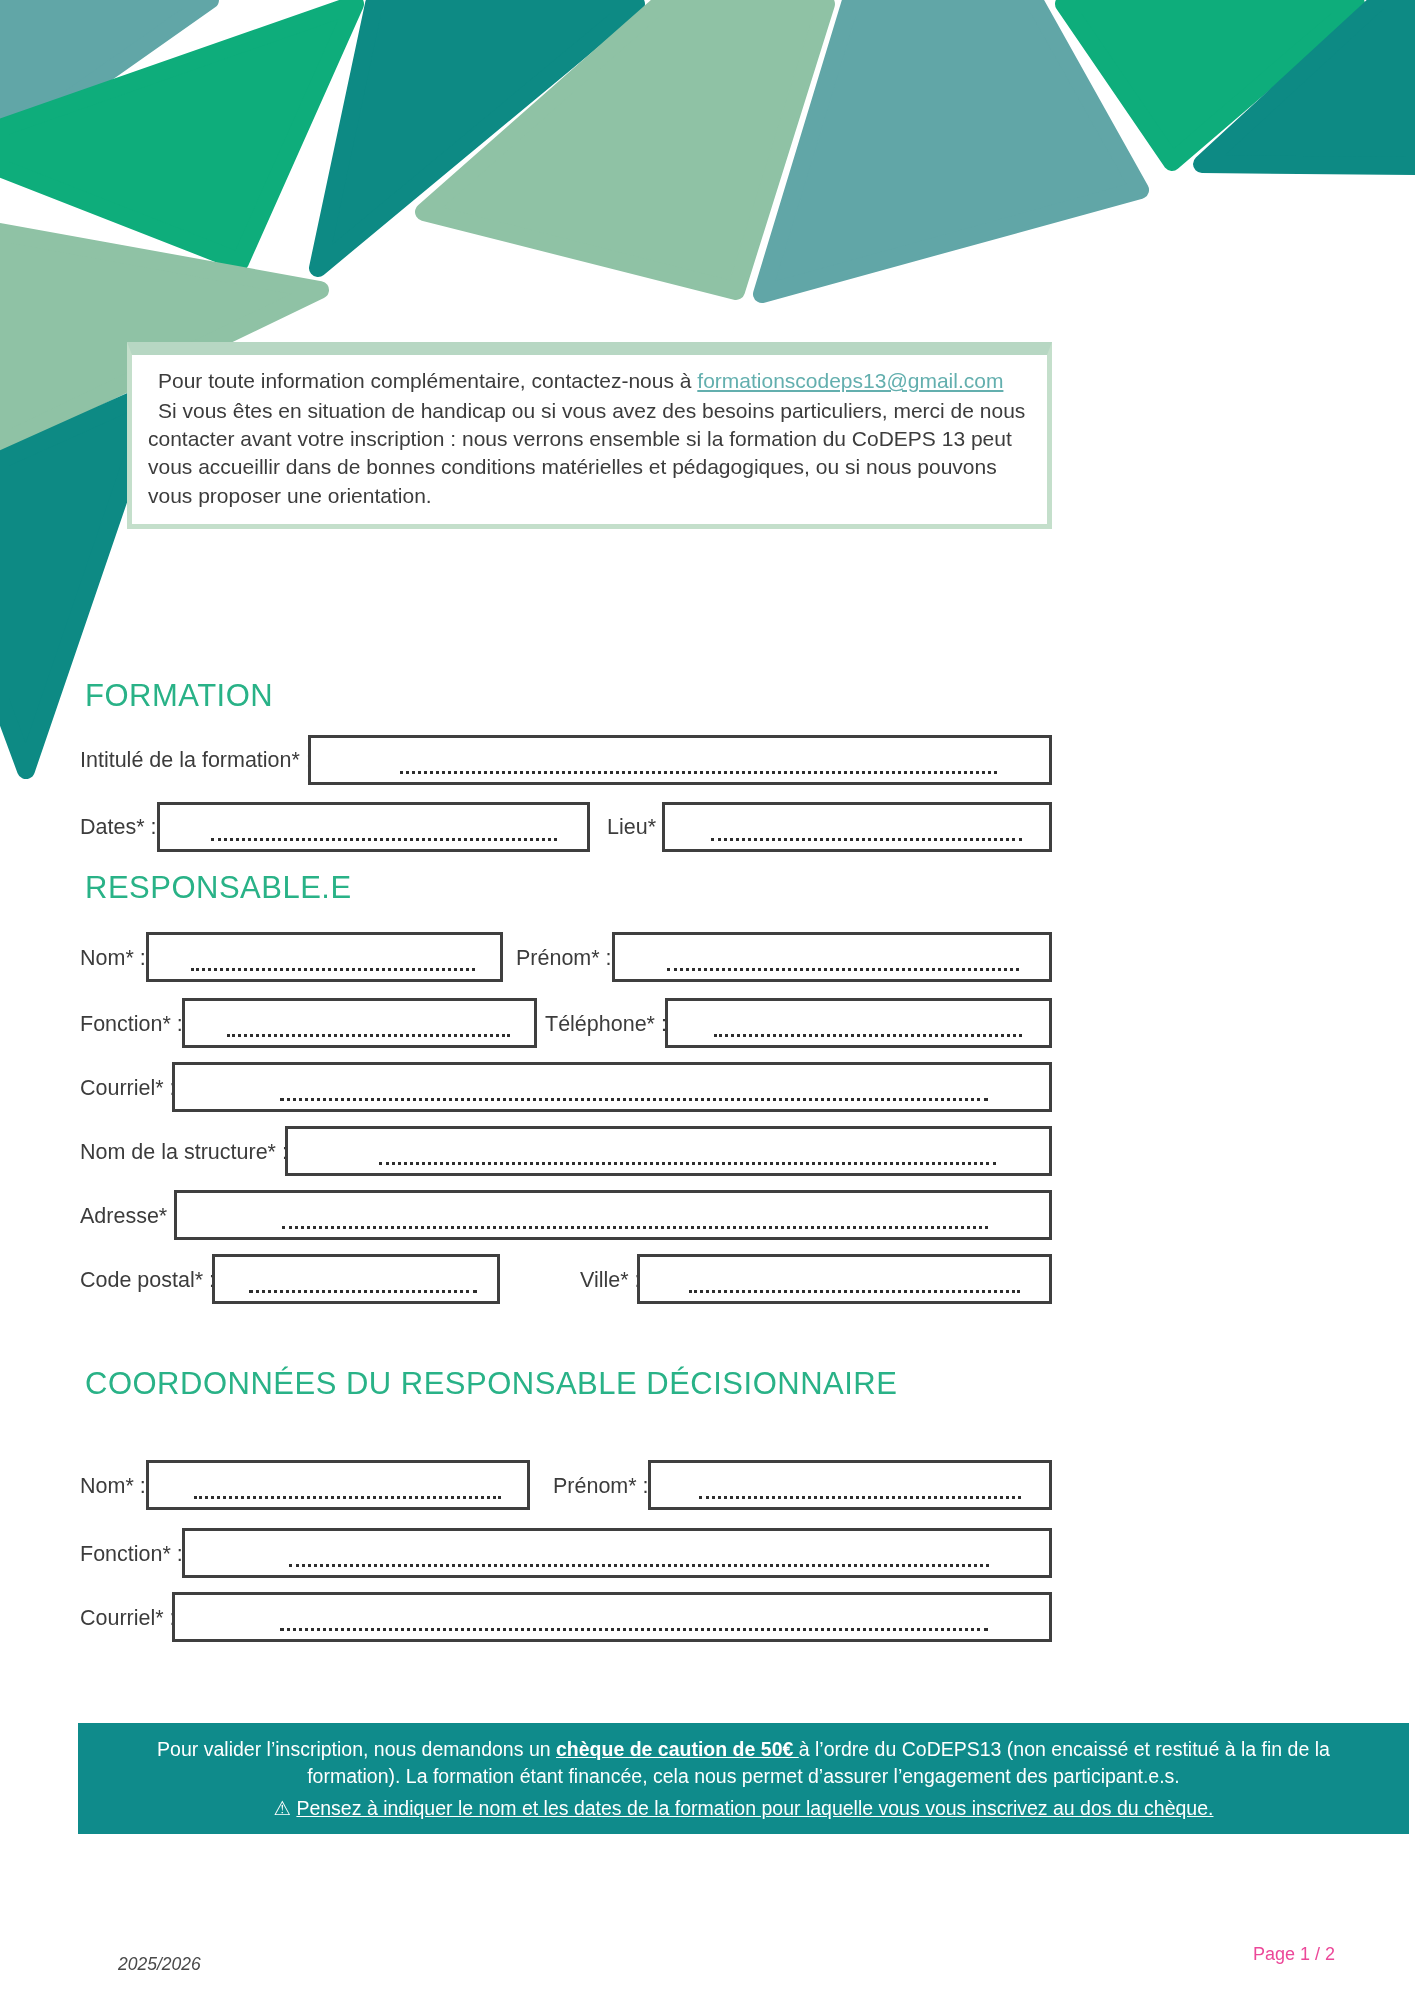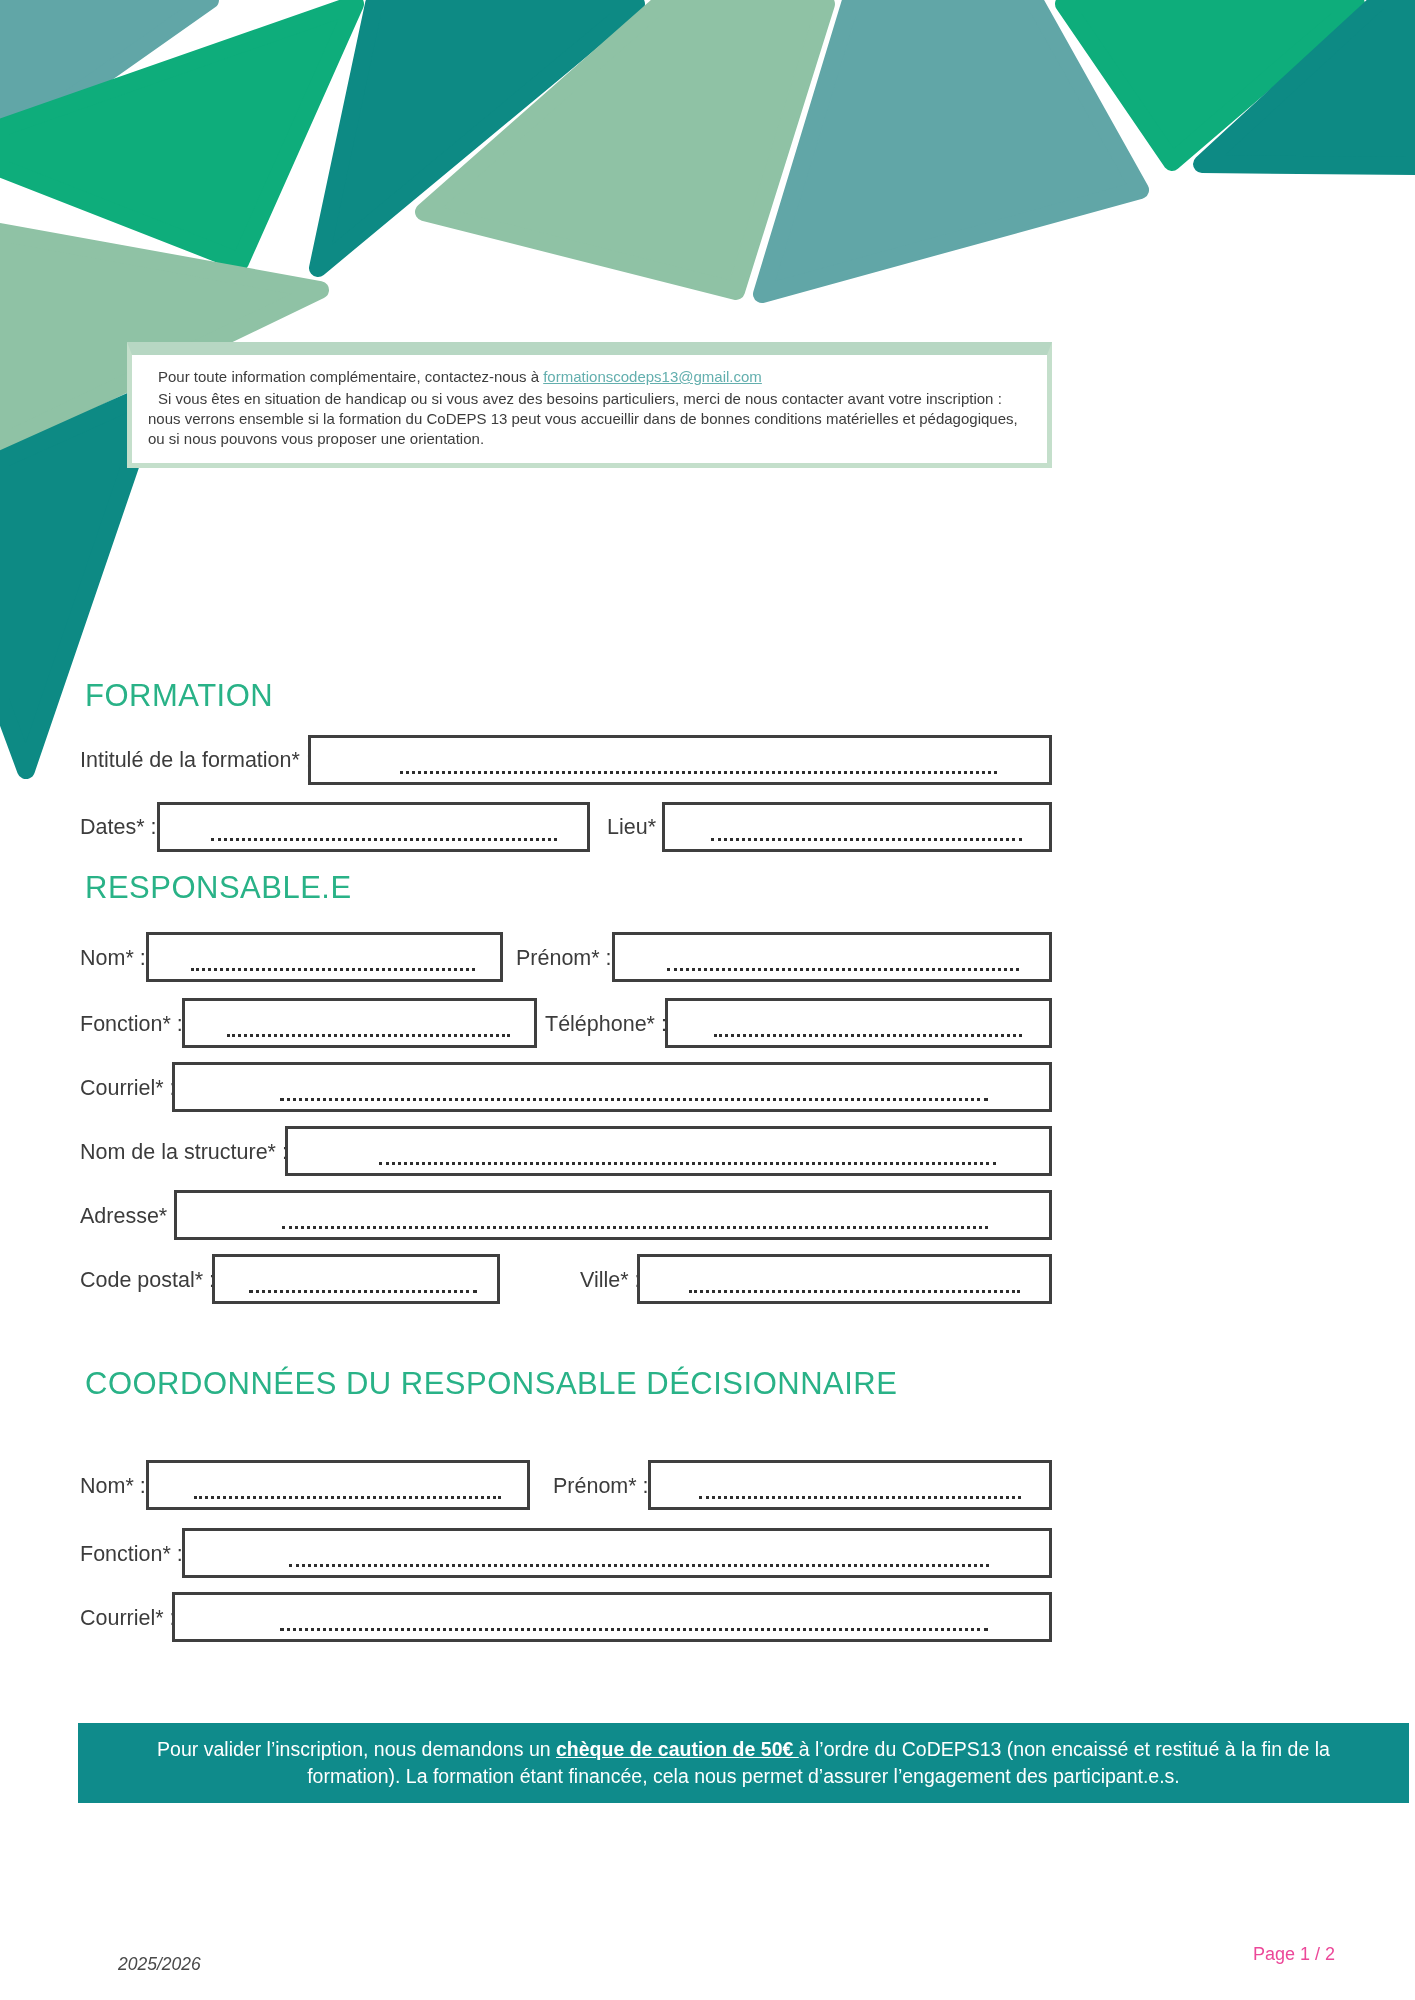--- a/index.html
+++ b/index.html
@@ -3,21 +3,21 @@
 <meta charset="utf-8">
 <style>
   html,body{margin:0;padding:0;background:#ffffff;}
   #page{position:relative;width:1415px;height:2000px;overflow:hidden;background:#fff;
         font-family:"Liberation Sans","DejaVu Sans",sans-serif;color:#3b3b3b;}
   #deco{position:absolute;left:0;top:0;}
   .title{position:absolute;left:250px;top:246px;width:850px;text-align:center;
          font-size:64px;font-weight:700;letter-spacing:-1px;color:#1a958d;}
   .infobox{position:absolute;left:127px;top:342px;width:925px;box-sizing:border-box;
            border:5px solid #c4dfcb;border-top:13px solid #b7d7c3;background:#fff;
-           padding:12px 16px 14px 16px;font-size:15px;line-height:1.34;color:#3c3c3c;}
+           padding:12px 16px 14px 16px;font-size:21px;line-height:1.34;color:#3c3c3c;}
   .infobox p{margin:0;text-indent:10px;}
   .infobox p+p{margin-top:2px;}
   .email{color:#63afae;text-decoration:underline;cursor:pointer;}
   .sec{position:absolute;font-size:31px;font-weight:400;color:#29b287;letter-spacing:.5px;}
   .lbl{position:absolute;font-size:21.5px;color:#3c3c3c;white-space:nowrap;}
   .box{position:absolute;height:50px;background:#fff;border:3px solid #3f3f3f;box-sizing:border-box;}
   .leader{position:absolute;left:12%;right:7%;bottom:8px;height:0;border-bottom:3.5px dotted #2e2e2e;}
   .banner{position:absolute;left:78px;top:1723px;width:1331px;box-sizing:border-box;
           background:#0f8b8b;color:#ffffff;text-align:center;padding:13px 30px 12px 30px;
           font-size:19.5px;line-height:1.4;}
@@ -130,18 +130,19 @@
       <div class="leader"></div>
     </div>
 
   <div class="lbl" style="left:80px;top:1606px">Courriel* :</div>
   <div class="box" style="left:172px;top:1592px;width:880px">
       <div class="leader"></div>
     </div>
 
   <div class="banner">
     <p><span>Pour valider l’inscription, nous demandons un </span><span class="b u">chèque de caution de 50€ </span><span>à l’ordre du CoDEPS13 (non encaissé et restitué à la fin de la formation). La formation étant financée, cela nous permet d’assurer l’engagement des participant.e.s.</span></p>
+    <p class="p2"><span>⚠ </span><span class="u">Pensez à indiquer le nom et les dates de la formation pour laquelle vous vous inscrivez au dos du chèque.</span></p>
   </div>
 
   <div class="footer-year">2025/2026</div>
   <div class="footer-page">Page 1 / 2</div>
 
 </div>
 
 </body></html>

